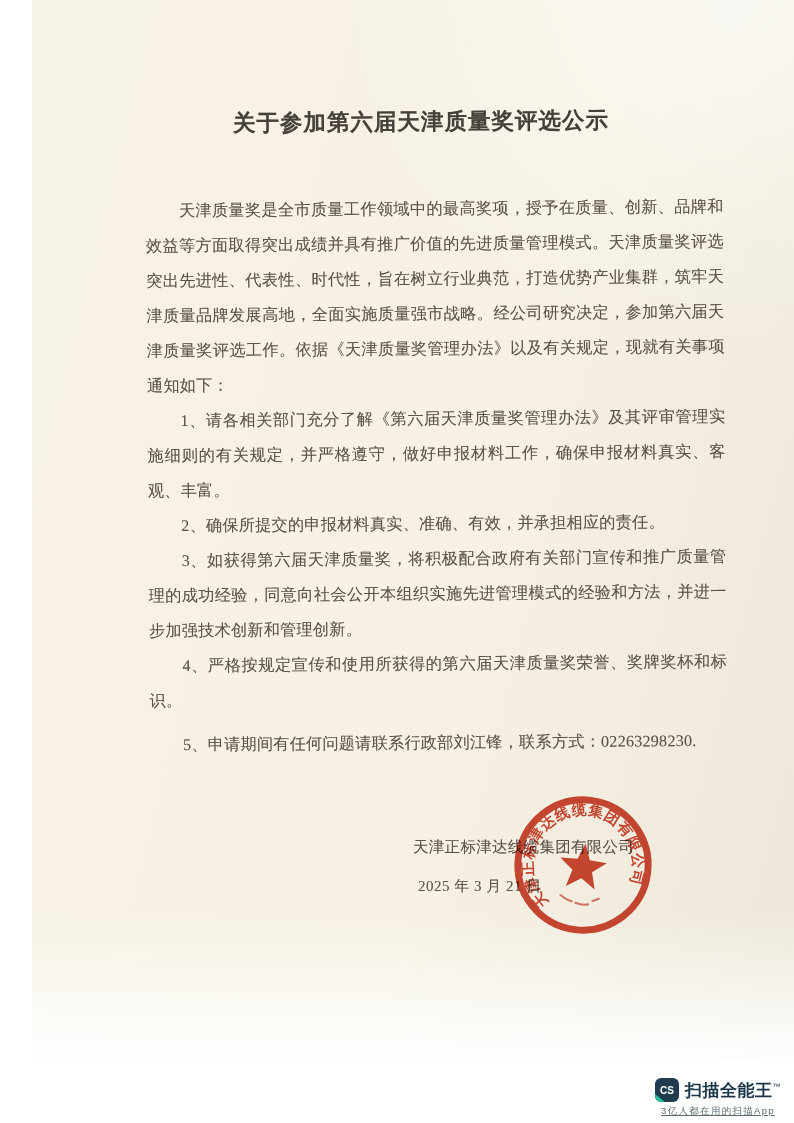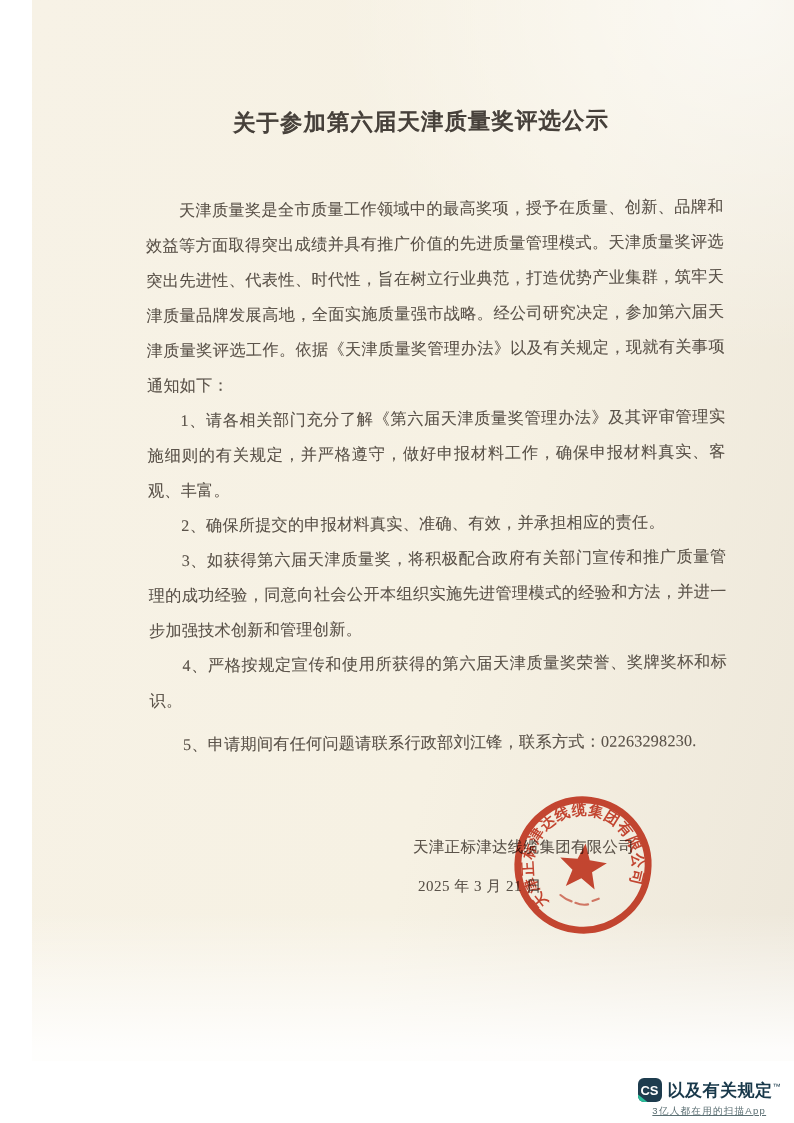--- a/index.html
+++ b/index.html
@@ -59,21 +59,21 @@
   .stamp .sub-marks{fill:none;stroke:var(--stamp-red,#c93a25);stroke-width:2.2;opacity:.7;stroke-linecap:round;}
   .watermark{
     position:absolute;right:13px;bottom:5px;z-index:5;text-align:center;
     font-family:"Liberation Sans","DejaVu Sans",sans-serif;
   }
   .wm-row{display:flex;align-items:center;justify-content:flex-end;gap:6px;}
   .wm-badge{
     position:relative;width:24px;height:24px;border-radius:6px;
     background:var(--badge-bg,#1e3c4e);color:#ffffff;
     display:flex;align-items:center;justify-content:center;
-    font-size:13px;font-weight:700;overflow:hidden;
+    font-size:10px;font-weight:700;overflow:hidden;
   }
   .wm-badge .corner{
     position:absolute;left:0;bottom:0;width:10px;height:8px;
     background:var(--badge-green,#2cbf9b);
     clip-path:polygon(0 100%, 100% 100%, 0 0);
   }
   .wm-name{
     font-size:17px;font-weight:700;color:var(--wm-name,#18384a);
     letter-spacing:.5px;white-space:nowrap;
   }
@@ -112,16 +112,16 @@
     <path class="sub-marks" d="M56 108 q6 4 12 5 M72 114 q7 2 13 0 M89 110 l6 -3"></path>
   </svg>
 </div>
 
 <div class="watermark">
   <div class="wm-row">
     <div class="wm-badge">
       <span>CS</span>
       <span class="corner"></span>
     </div>
-    <div class="wm-name"><span>以及有关规定</span><sup>™</sup></div>
+    <div class="wm-name"><span>扫描全能王</span><sup>™</sup></div>
   </div>
   <div class="wm-tagline">3亿人都在用的扫描App</div>
 </div>
 
 </body></html>

